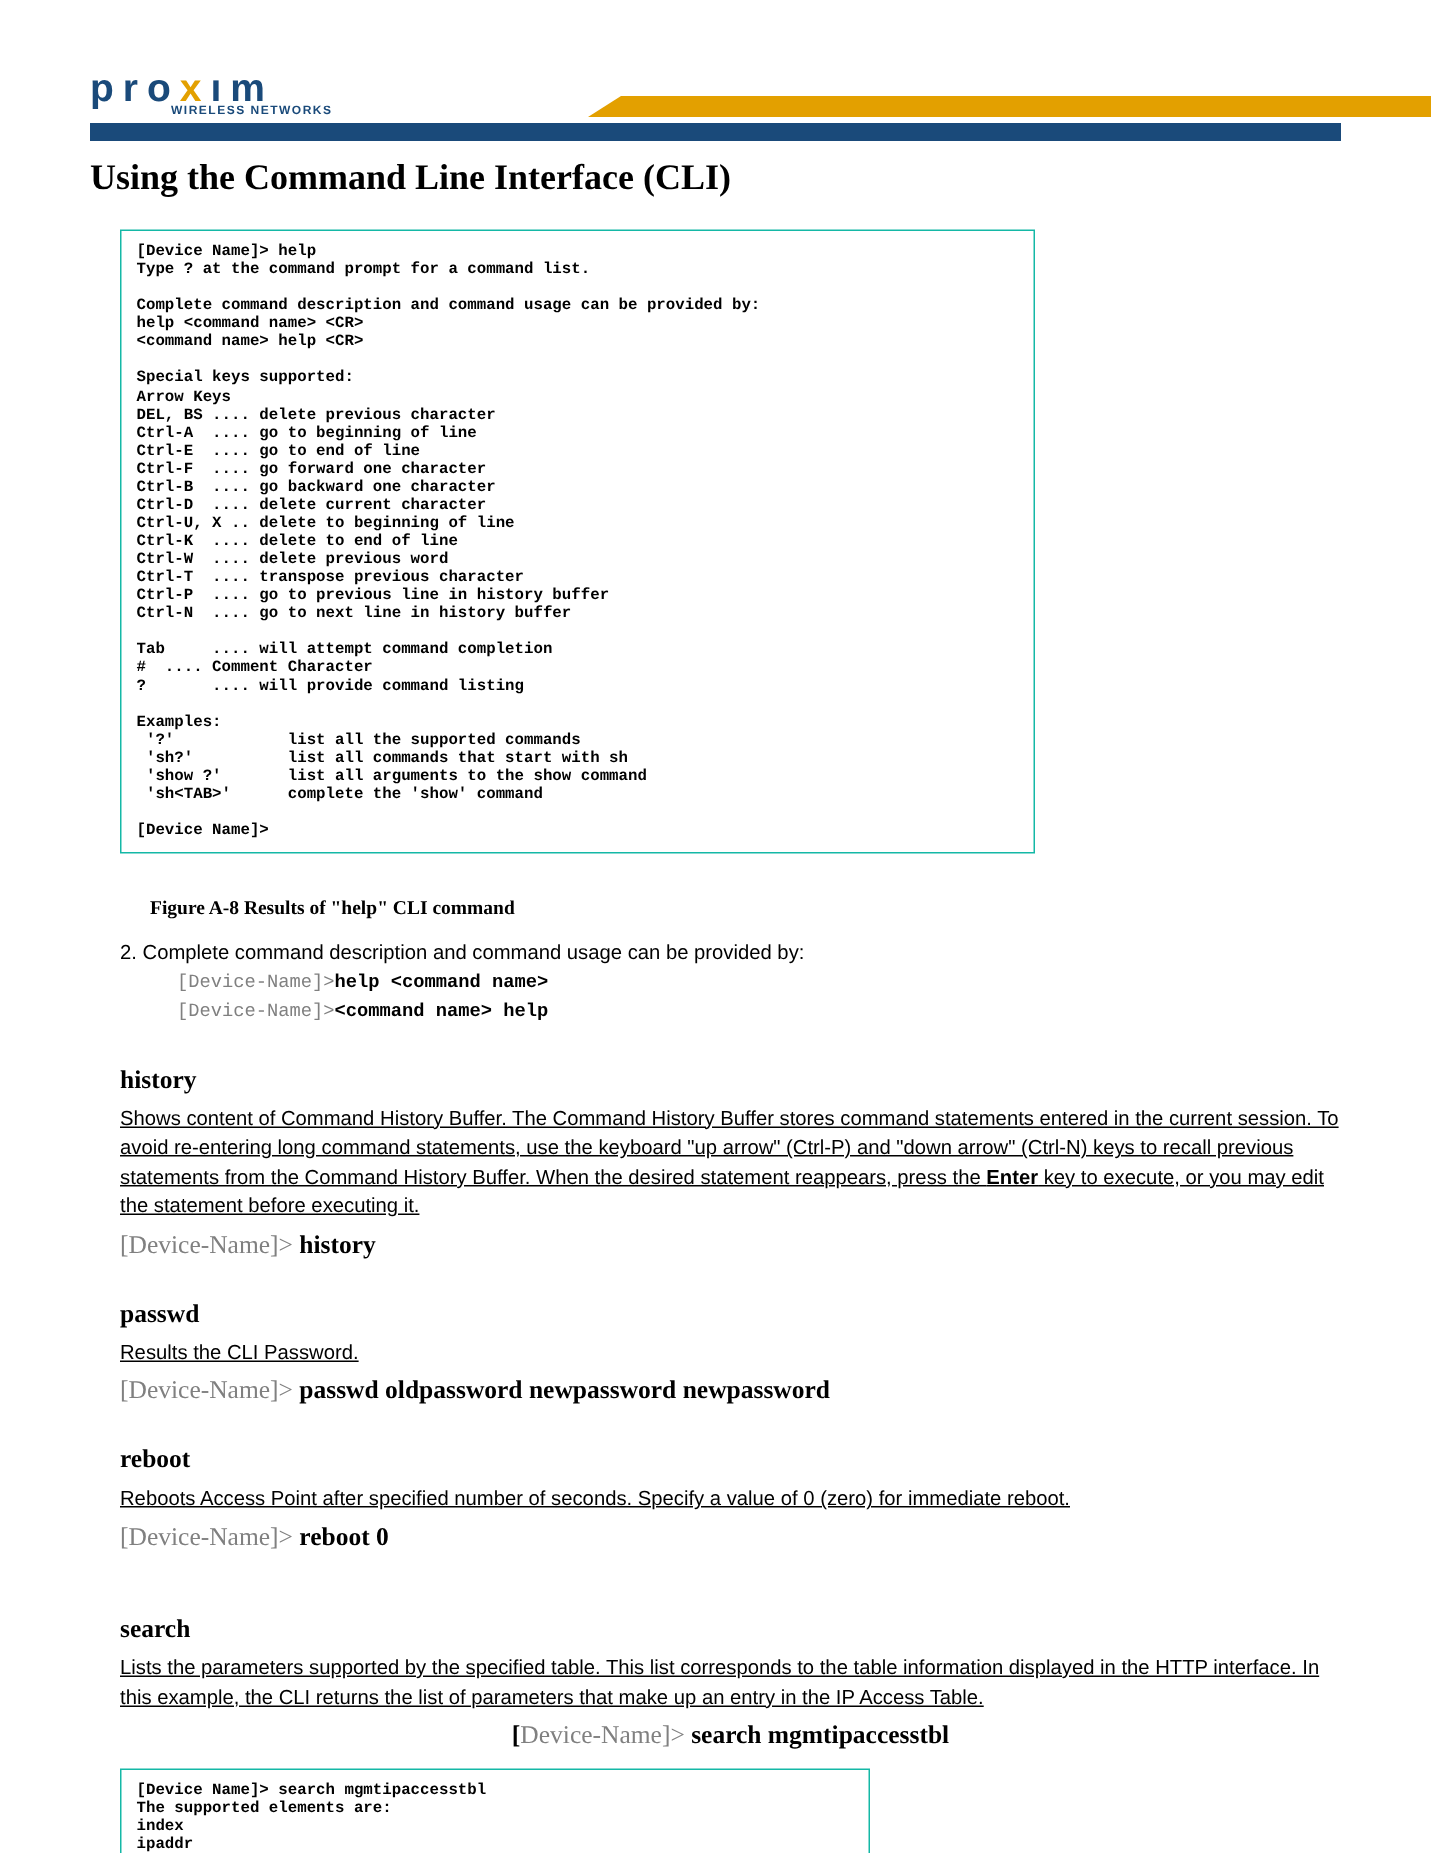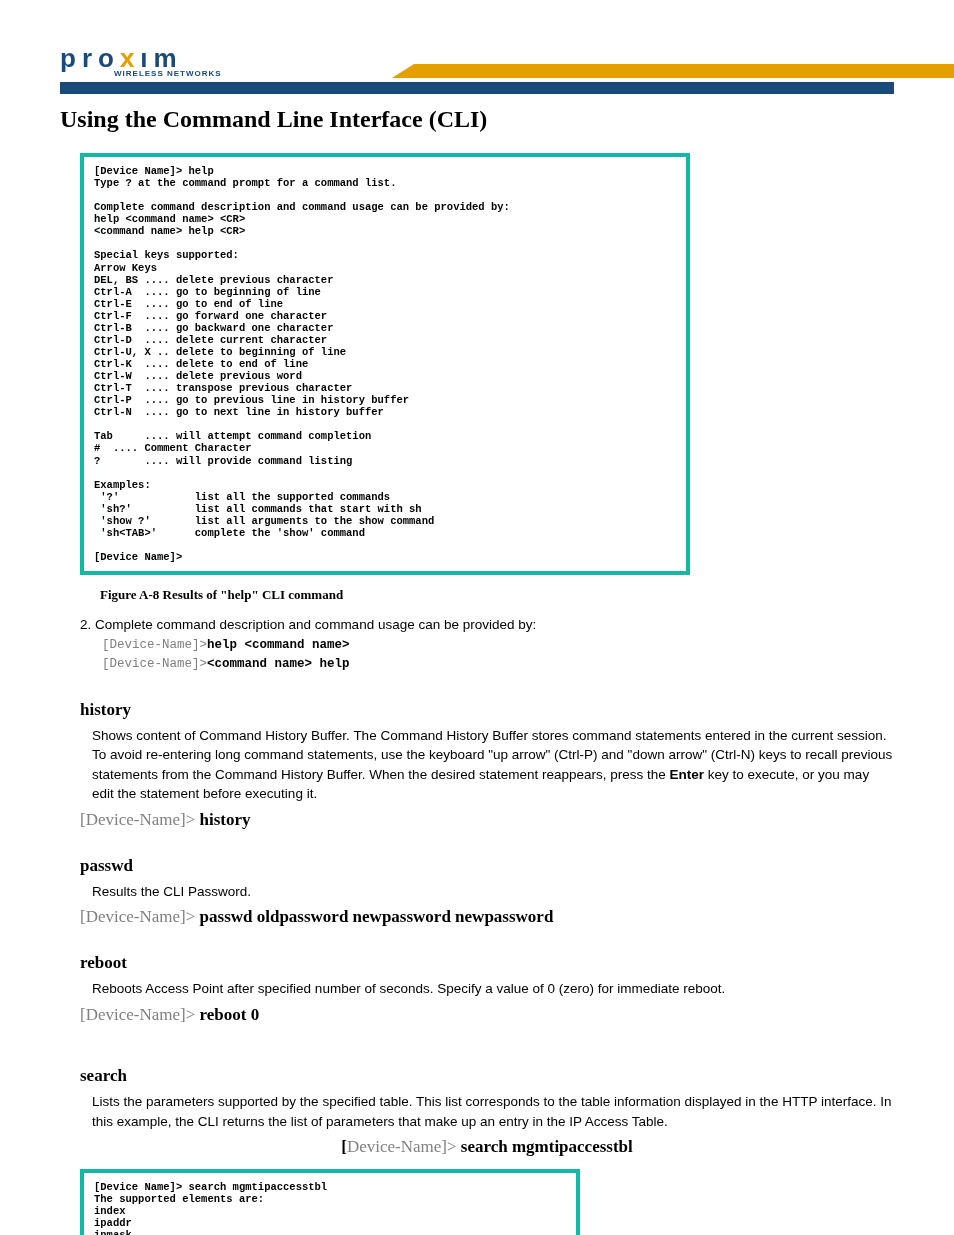--- a/index.html
+++ b/index.html
@@ -65,54 +65,54 @@
     font-size: 24px;
     font-weight: bold;
     margin: 12px 0 20px 0;
   }
   .content {
     margin-left: 20px;
     font-size: 13.5px;
     color: #000;
   }
   .term-box {
-    border: 4px solid #14b8a6;
+    border: 1px solid #14b8a6;
     padding: 8px 10px;
     font-family: "Courier New", Courier, monospace;
     font-size: 10.5px;
     font-weight: bold;
     line-height: 1.15;
     white-space: pre;
-    margin-bottom: 12px;
+    margin-bottom: 28px;
     max-width: 610px;
   }
   .fig-caption {
     font-family: "Times New Roman", Times, serif;
     font-size: 13px;
     font-weight: bold;
     margin: 6px 0 14px 20px;
   }
   .step { margin: 4px 0 4px 0; }
   .code-line {
     font-family: "Courier New", Courier, monospace;
     font-size: 12.5px;
-    margin-left: 22px;
+    margin-left: 38px;
     line-height: 1.5;
   }
   .code-inline {
     font-family: Liberation Serif, serif;
     font-size: 17px;
   }
   .h3 {
     font-family: "Times New Roman", Times, serif;
     font-size: 17px;
     font-weight: bold;
     margin: 26px 0 6px 0;
   }
-  .para { margin: 4px 0 6px 12px; line-height: 1.45; }
+  .para { margin: 4px 0 6px 0; line-height: 1.45; text-decoration: underline; }
   .prompt-gray { color:#808080; }
   .bold { font-weight: bold; }
 </style>
 </head>
 <body>
 
 <div class="page">
 
   <div class="header">
     <div class="logo-row">

